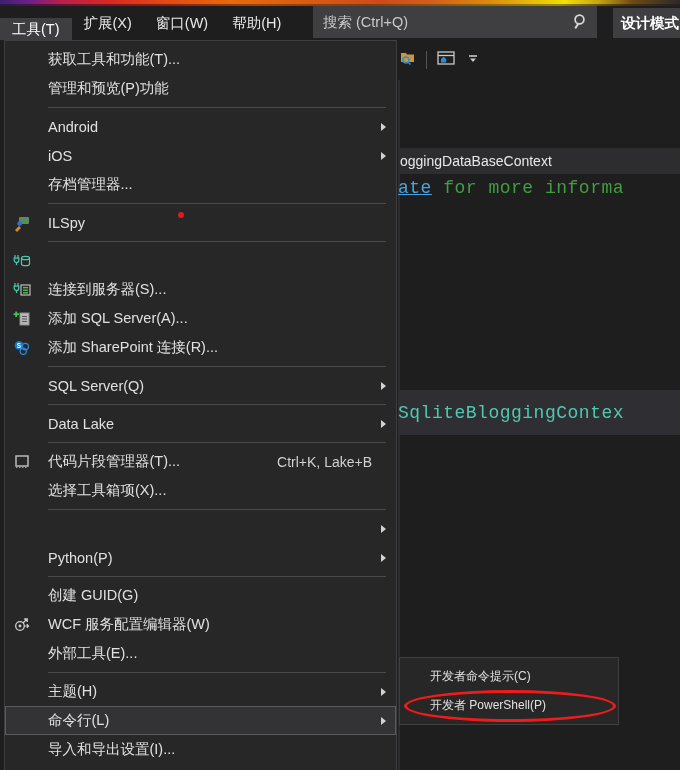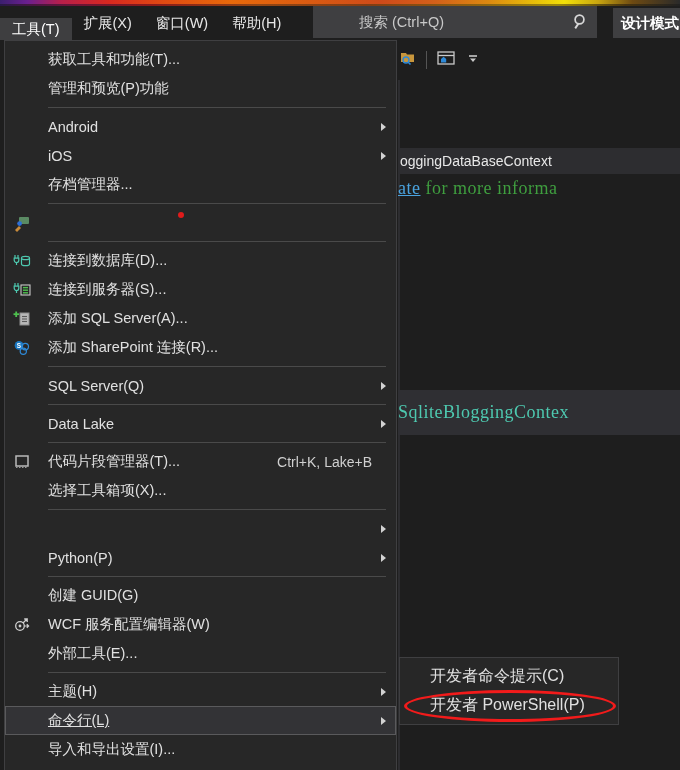--- a/index.html
+++ b/index.html
@@ -44,21 +44,20 @@
   .mb-item.active { background: #3e3e40; color: #ffffff; margin-top: 12px; }
 
   .search-box {
     position: absolute; left: 313px; top: 6px; width: 284px; height: 32px;
     background: #3f3f41; border: 1px solid #3f3f41;
     display: flex; align-items: center;
   }
   .search-text {
     flex: 1; padding-left: 9px; font-size: 14.5px; color: #c9c9c9;
     white-space: nowrap;
-    margin-left: 36px;
   }
   .search-icon { width: 30px; display: flex; align-items: center; justify-content: center; }
 
   .design-mode {
     position: absolute; left: 613px; top: 8px; height: 30px;
     background: #3f3f41; color: #ffffff;
     display: flex; align-items: center; padding: 0 8px;
     font-size: 14.5px; font-weight: bold; white-space: nowrap;
     overflow: hidden;
   }
@@ -76,21 +75,21 @@
 
   .ed-tabstrip {
     position: absolute; left: 0; top: 108px; width: 320px; height: 26px;
     background: #2d2d30; display: flex; align-items: center;
   }
   .ed-tab-label {
     font-size: 14px; color: #e8e8e8; white-space: nowrap; padding-left: 2px;
   }
   .ed-codeline {
     position: absolute; left: 0; width: 282px;
-    font-family: Liberation Serif, serif; font-size: 18px;
+    font-family: Liberation Mono, monospace; font-size: 18px;
     white-space: nowrap; letter-spacing: .5px;
   }
   .ed-line1 { top: 138px; }
   .ed-line1 .lnk { color: #4aa3df; text-decoration: underline; }
   .ed-line1 .grn { color: #3f9e3f; }
   .ed-line2 {
     top: 350px; background: #2f2f33; height: 45px; display: flex; align-items: center;
     color: #4ec9b0;
   }
   .ed-leftrule { position: absolute; left: 0; top: 40px; width: 2px; height: 730px; background: #2d2d30; }
@@ -99,21 +98,21 @@
   .menu {
     position: absolute; left: 4px; top: 40px; width: 393px;
     background: #272727; border: 1px solid #3f3f41;
     padding: 4px 0 6px 0;
   }
   .mi {
     position: relative; display: flex; align-items: center;
     height: 29px; padding-left: 43px; padding-right: 10px;
     color: #e0e0e0; font-size: 14.5px; white-space: nowrap; cursor: default; justify-content: center;
   }
-  .mi.sel { background: #333336; box-shadow: inset 0 0 0 1px #5a5a5c; text-decoration: underline; }
+  .mi.sel { background: #333336; box-shadow: inset 0 0 0 1px #5a5a5c; }
   .mi .label { flex: 1; }
   .mi .shortcut { color: #d0d0d0; font-size: 14px; padding-right: 14px; }
   .mi .arrow {
     position: absolute; right: 10px; top: 50%; margin-top: -4px;
     width: 0; height: 0;
     border-left: 5px solid #d2d2d2;
     border-top: 4px solid transparent; border-bottom: 4px solid transparent;
   }
   .mi .ico {
     position: absolute; left: 8px; top: 50%; margin-top: -9px;
@@ -123,21 +122,21 @@
   .sep { height: 1px; margin: 4px 10px 4px 43px; background: #4a4a4a; }
 
   
   .submenu {
     position: absolute; left: 399px; top: 657px; width: 220px;
     background: #272727; border: 1px solid #3f3f41;
     padding: 4px 0;
   }
   .smi {
     display: flex; align-items: center; height: 29px;
-    padding-left: 30px; color: #e0e0e0; font-size: 16px;
+    padding-left: 30px; color: #e0e0e0; font-size: 12px;
     white-space: nowrap; cursor: default;
   }
 
   
   .annot-ellipse {
     position: absolute; left: 404px; top: 690px; width: 212px; height: 32px;
     border: 3px solid #f21b1b; border-radius: 50%;
     pointer-events: none;
   }
   .annot-dot {
@@ -241,32 +240,32 @@
       </div>
       <div class="sep"></div>
       <div class="mi">
         <span class="ico">
           <svg width="18" height="18" viewBox="0 0 18 18">
             <rect x="6" y="3" width="10" height="7" rx="1" fill="#5a8a63"></rect>
             <path d="M2 16l4-4 2 2-4 4z" fill="#c98b3a"></path>
             <circle cx="6.6" cy="9.6" r="2.4" fill="#2e6fd8"></circle>
           </svg>
         </span>
+        <span class="label">ILSpy</span>
       </div>
       <div class="sep"></div>
       <div class="mi">
         <span class="ico">
           <svg width="18" height="18" viewBox="0 0 18 18">
             <ellipse cx="12.5" cy="6" rx="4" ry="1.7" fill="none" stroke="#4ec9b0" stroke-width="1.2"></ellipse>
             <path d="M8.5 6v6c0 1 1.8 1.7 4 1.7s4-.7 4-1.7V6" fill="none" stroke="#4ec9b0" stroke-width="1.2"></path>
             <path d="M2 3v3M5 3v3M1.2 6.2h4.6v2a2.3 2.3 0 0 1-4.6 0z" fill="none" stroke="#4ec9b0" stroke-width="1.2"></path>
             <line x1="3.5" y1="10.4" x2="3.5" y2="13" stroke="#4ec9b0" stroke-width="1.2"></line>
           </svg>
         </span>
-        <span class="label">连接到数据库(D)...</span>
       </div>
       <div class="mi">
         <span class="ico">
           <svg width="18" height="18" viewBox="0 0 18 18">
             <rect x="8" y="4" width="9" height="10" fill="none" stroke="#c9c9c9" stroke-width="1.1"></rect>
             <line x1="10" y1="6.6" x2="15" y2="6.6" stroke="#4ec14e" stroke-width="1.4"></line>
             <line x1="10" y1="9.2" x2="15" y2="9.2" stroke="#4ec14e" stroke-width="1.4"></line>
             <line x1="10" y1="11.8" x2="15" y2="11.8" stroke="#4ec14e" stroke-width="1.4"></line>
             <path d="M2 2v3M5 2v3M1.2 5.2h4.6v2a2.3 2.3 0 0 1-4.6 0z" fill="none" stroke="#4ec9b0" stroke-width="1.2"></path>
             <line x1="3.5" y1="9.4" x2="3.5" y2="12" stroke="#4ec9b0" stroke-width="1.2"></line>

